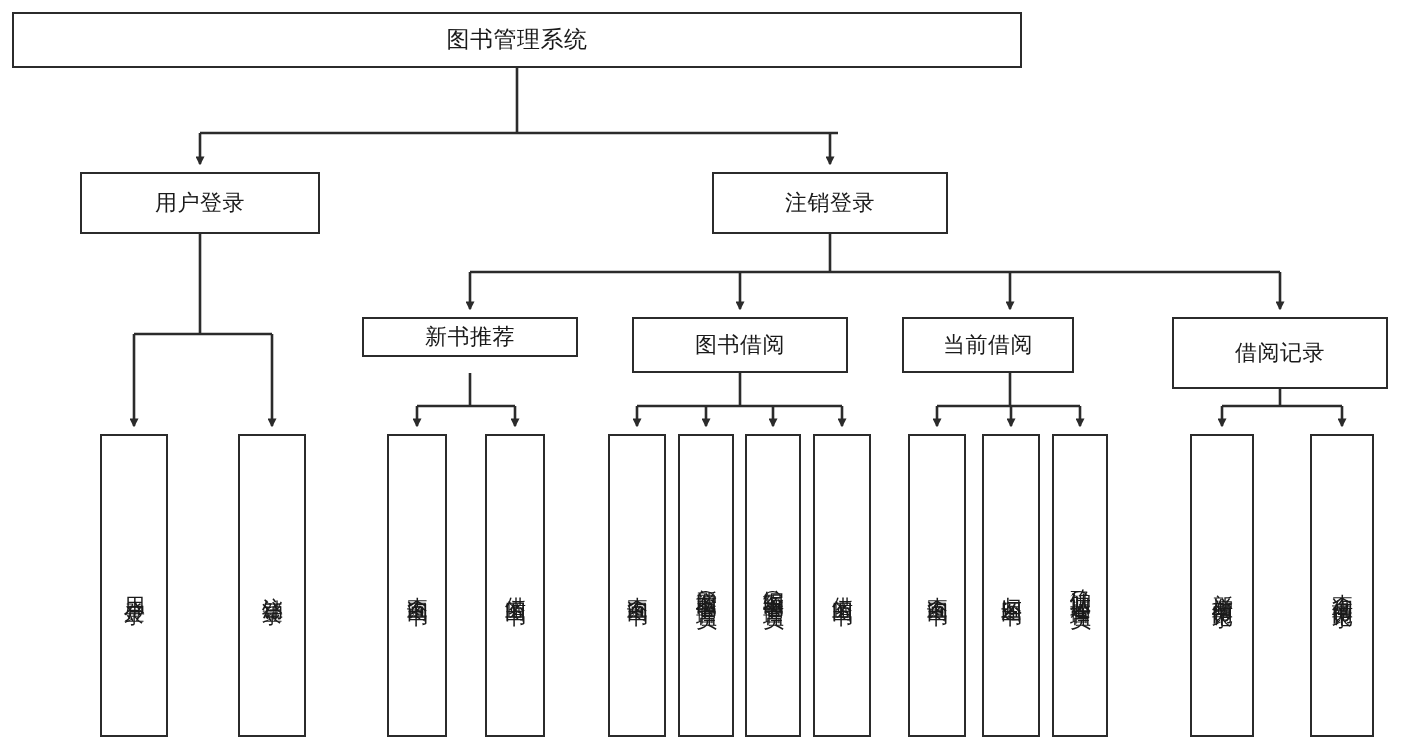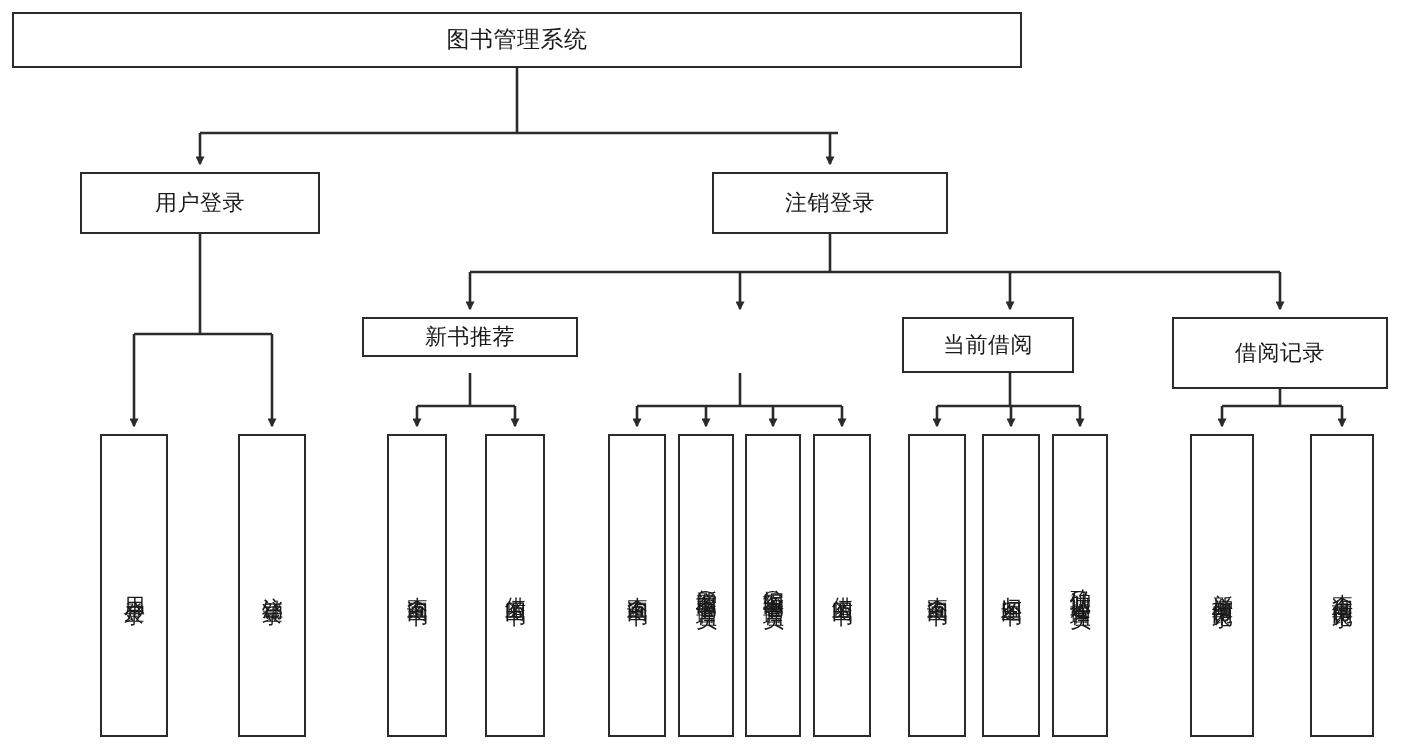--- a/index.html
+++ b/index.html
@@ -147,20 +147,23 @@
   <div class="node horiz" style="left: 80px; top: 172px; width: 240px; height: 62px;">
     <span class="node-label">用户登录</span>
   </div>
   <div class="node horiz" style="left: 712px; top: 172px; width: 236px; height: 62px;">
     <span class="node-label">注销登录</span>
   </div>
 
   <div class="node horiz" style="left: 362px; top: 317px; width: 216px; height: 40px;">
     <span class="node-label">新书推荐</span>
   </div>
+  <div class="node horiz" style="left: 632px; top: 317px; width: 216px; height: 56px;">
+    <span class="node-label">图书借阅</span>
+  </div>
   <div class="node horiz" style="left: 902px; top: 317px; width: 172px; height: 56px;">
     <span class="node-label">当前借阅</span>
   </div>
   <div class="node horiz" style="left: 1172px; top: 317px; width: 216px; height: 72px;">
     <span class="node-label">借阅记录</span>
   </div>
 
   <div class="node vert" style="left: 100px; top: 434px; width: 68px; height: 303px;">
     <span class="node-label">用户登录</span>
   </div>

